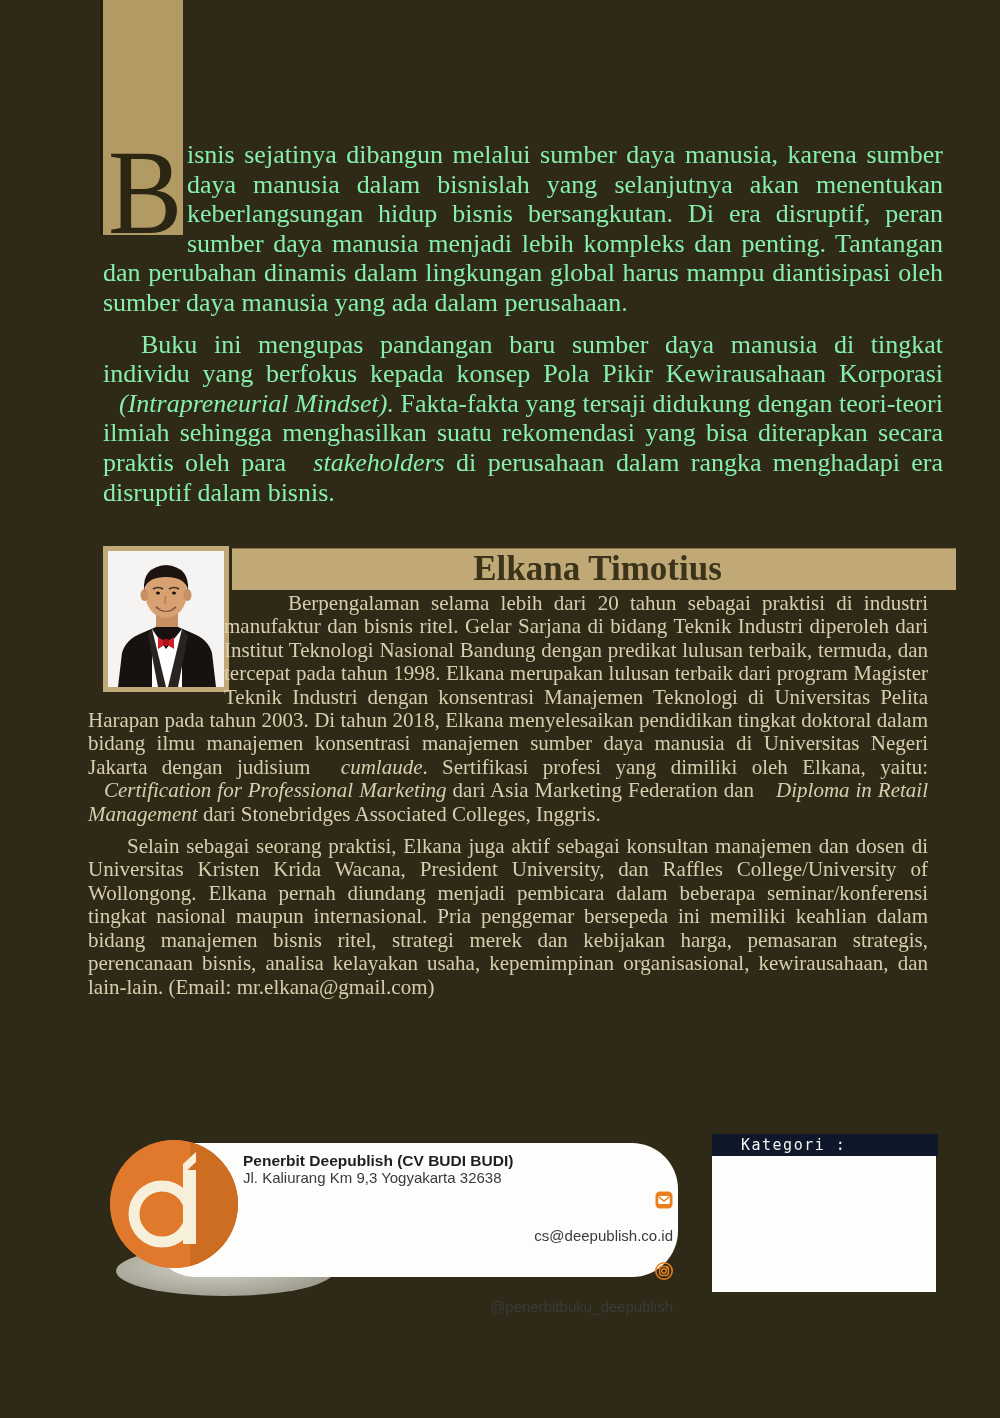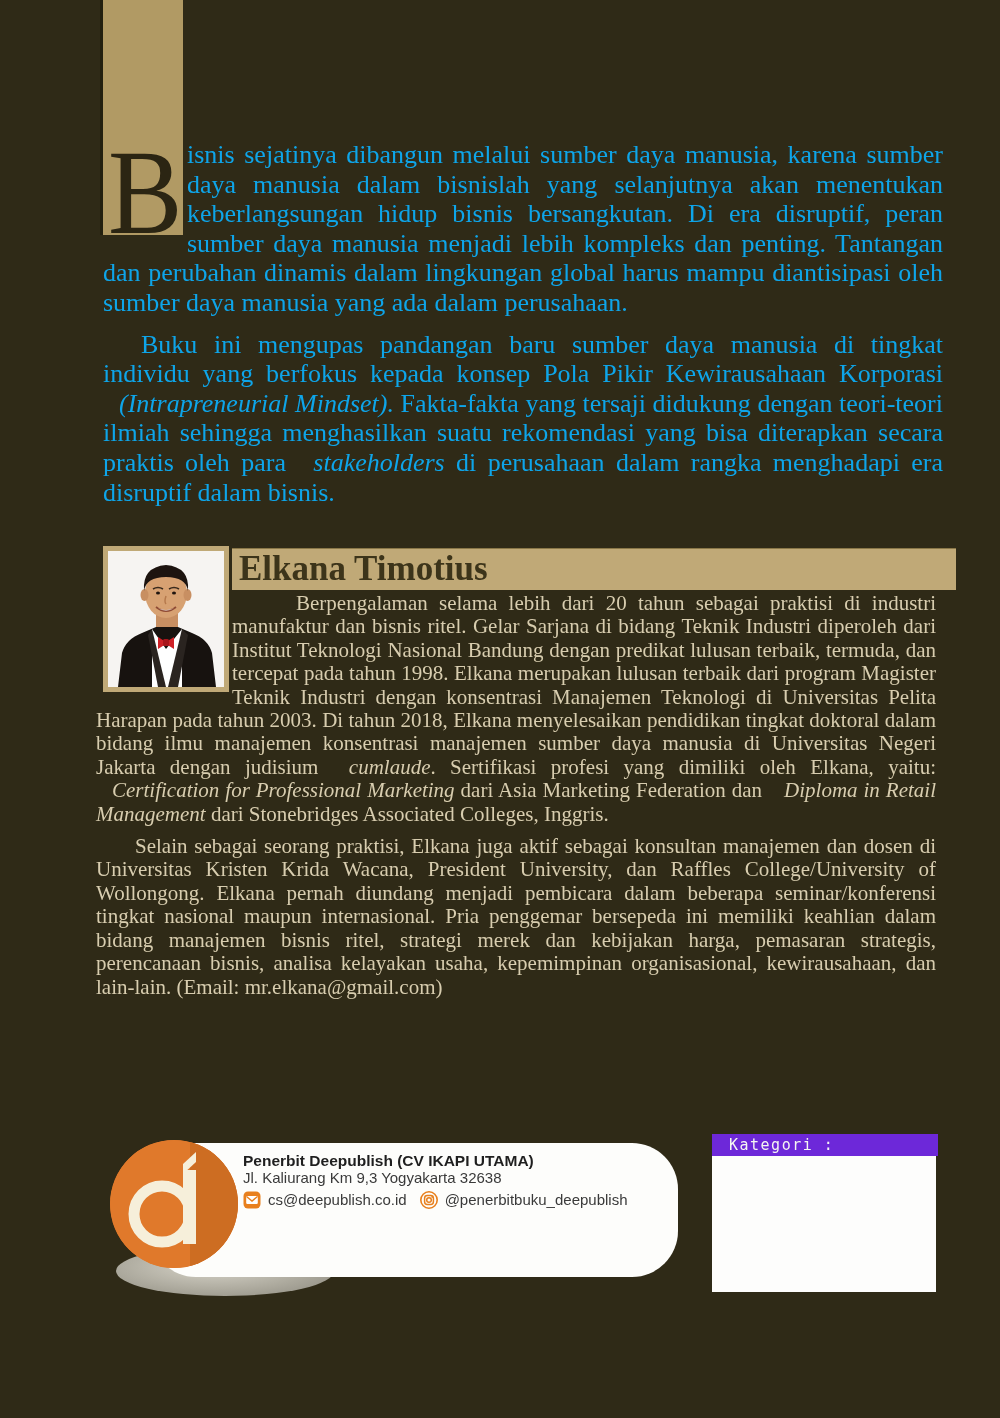--- a/index.html
+++ b/index.html
@@ -14,42 +14,42 @@
     background:#b19a64; border-left:3px solid #23200f;
   }
   .dropcap{
     position:absolute; left:5px; bottom:-4px;
     font-size:120px; line-height:92px; font-weight:400;
     color:#2b2513; transform:scaleX(.93); transform-origin:left bottom;
   }
   
   .synopsis{
     position:absolute; left:103px; top:140px; width:840px;
-    color:#0ea5e9; font-size:26px; line-height:29.6px; text-align:justify;
+    color:#86efac; font-size:26px; line-height:29.6px; text-align:justify;
   }
   .synopsis p{margin:0;}
   .cap-spacer{float:left; width:84px; height:91px;}
   .p2{margin-top:12px !important; text-indent:38px;}
   
   .photo-frame{
     position:absolute; left:103px; top:546px; width:126px; height:146px;
     background:#fff; border:5px solid #c0a977; box-sizing:border-box;
     box-shadow:inset 0 0 0 1px #4a4232;
   }
   .photo-frame svg{display:block; width:100%; height:100%;}
   .author-bar{
     position:absolute; left:232px; top:548px; width:724px; height:41px;
-    background:#c0a977; border-top:1px solid #8a7748;
+    background:#c0a977; border-top:1px solid #8a7748;text-align:center;
   }
   .author-name{
     font-size:35px; font-weight:700; color:#3c341a; line-height:40px;
     padding-left:7px; white-space:nowrap;
   }
   .bio{
-    position:absolute; left:96px; top:592px; width:840px;
+    position:absolute; left:88px; top:592px; width:840px;
     color:#d8cdaf; font-size:21px; line-height:23.4px; text-align:justify;
   }
   .bio p{margin:0;}
   .photo-spacer{float:left; width:136px; height:97px;}
   .bio1{text-indent:64px;}
   .bio2{margin-top:9px !important; text-indent:39px;}
   
   .shadow-ellipse{
     position:absolute; left:116px; top:1246px; width:218px; height:50px;
     border-radius:50%; z-index:0;
@@ -63,30 +63,30 @@
     position:absolute; left:110px; top:1140px; width:128px; height:128px;
     border-radius:50%; background:#e0792b; z-index:2; overflow:hidden;
   }
   .logo-circle svg{display:block; width:100%; height:100%;}
   .pub-text{
     position:absolute; left:243px; top:1152px; width:430px; z-index:3;
     font-family:"Liberation Sans","DejaVu Sans",sans-serif;
     font-size:15px; line-height:17px; color:#3a3a3a;
   }
   .pub-name{font-weight:700; color:#1f1f1f; font-size:15.5px;}
-  .contact-row{display:flex; align-items:flex-start; gap:7px; margin-top:5px;}
+  .contact-row{display:flex; align-items:flex-end; gap:18px; margin-top:5px;flex-direction:column;}
   .contact-row .ctxt{white-space:nowrap;}
   .contact-row svg{flex:0 0 auto; display:block;}
   .ig-gap{margin-left:6px;}
   
   .cat-header{
     position:absolute; left:712px; top:1134px; width:226px; height:22px; z-index:2;
-    background:#6d28d9; color:#f5f5f2;
+    background:#0f172a; color:#f5f5f2;
     font-family:"DejaVu Sans Mono","Liberation Mono",monospace;
-    font-size:15px; line-height:22px; letter-spacing:1.5px; padding-left:0;
+    font-size:15px; line-height:22px; letter-spacing:1.5px; padding-left:12px;
     box-sizing:border-box; text-indent:17px;
   }
   .cat-body{
     position:absolute; left:712px; top:1156px; width:224px; height:136px;
     background:#fdfdfc; z-index:2;
   }
   i{font-style:italic;margin-left:16px;}
 </style>
 </head>
 <body>
@@ -150,21 +150,21 @@
     <svg viewBox="0 0 128 128">
       <circle cx="64" cy="64" r="64" fill="#e0792b"></circle>
       <path d="M80 0 A64 64 0 0 1 80 128 L80 0 Z" fill="#cd6d22"></path>
       <circle cx="52" cy="74" r="28" fill="none" stroke="#f6efda" stroke-width="11"></circle>
       <rect x="73" y="30" width="13" height="74" fill="#f6efda"></rect>
       <path d="M73 24 L86 12 L86 22 L73 34 Z" fill="#f6efda"></path>
     </svg>
   </div>
 
   <div class="pub-text">
-    <div class="pub-name">Penerbit Deepublish (CV IKAPI UTAMA)</div>
+    <div class="pub-name">Penerbit Deepublish (CV BUDI BUDI)</div>
     <div>Jl. Kaliurang Km 9,3 Yogyakarta 32638</div>
 
     <div class="contact-row">
       <svg width="18" height="18" viewBox="0 0 18 18">
         <rect x="0.5" y="0.5" width="17" height="17" rx="4.5" fill="#e8801e"></rect>
         <rect x="3.2" y="5" width="11.6" height="8" rx="1.2" fill="#ffffff"></rect>
         <path d="M3.5 5.5 L9 10 L14.5 5.5" stroke="#e8801e" stroke-width="1.4" fill="none"></path>
       </svg>
       <span class="ctxt">cs@deepublish.co.id</span>
       <svg class="ig-gap" width="18" height="18" viewBox="0 0 18 18">

